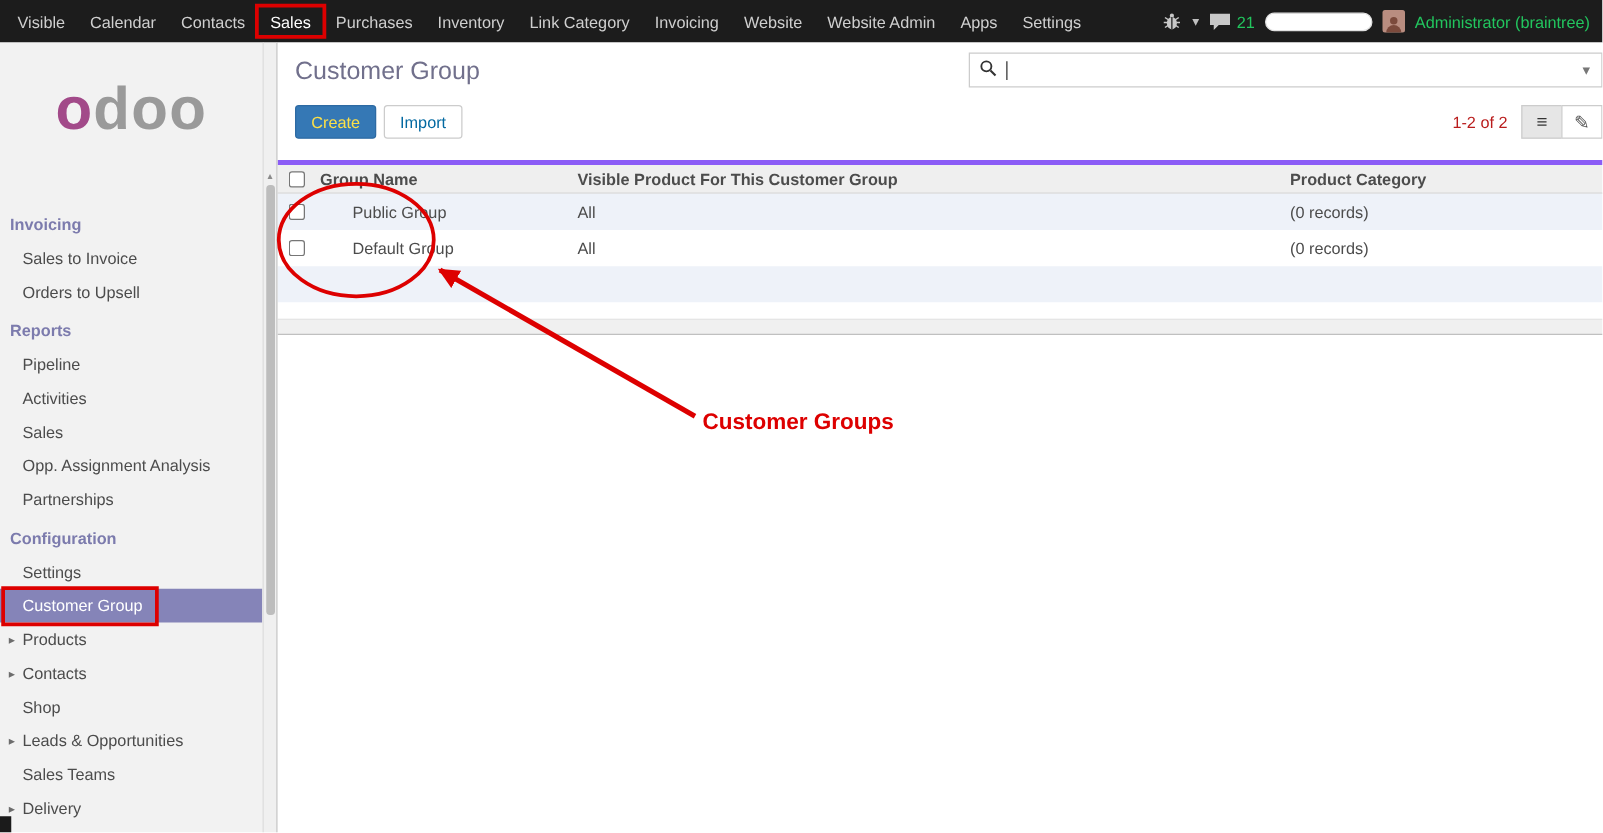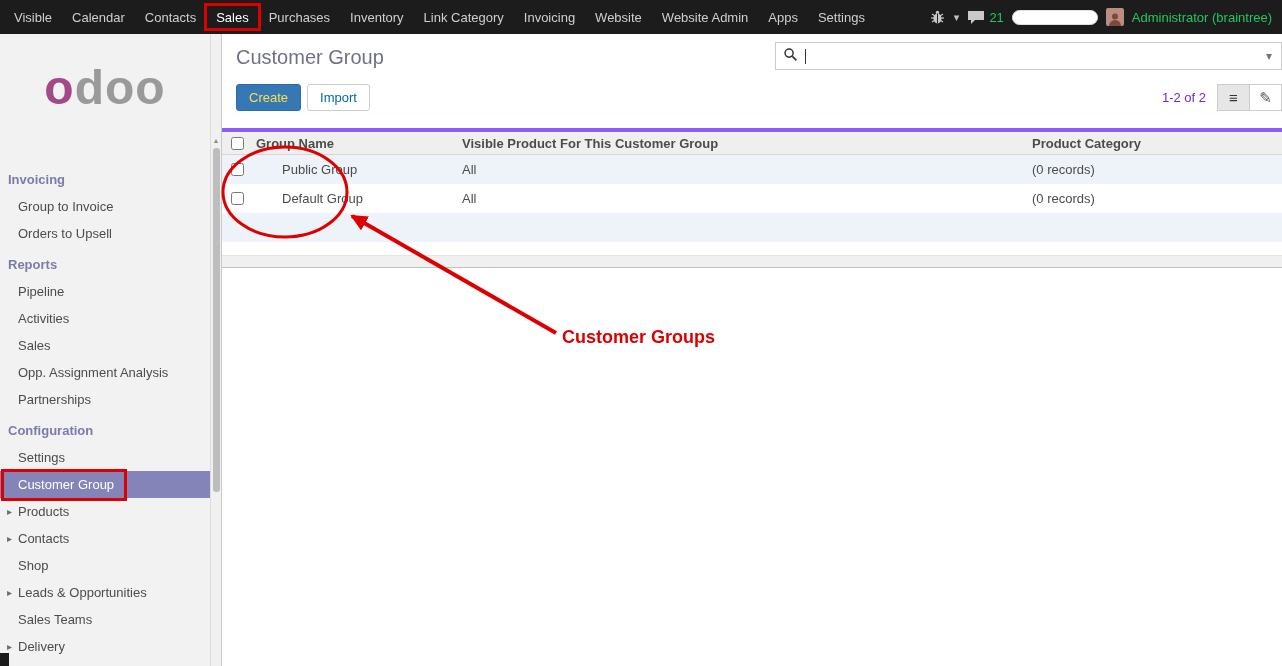--- a/index.html
+++ b/index.html
@@ -53,21 +53,21 @@
   .page-title { font-size:20px; font-weight:normal; color:#71708c; margin-top:4px; }
   .searchbox { margin-left:auto; width:507px; height:28px; border:1px solid #ccc; background:#fff; display:flex; align-items:center; padding:0 7px; }
   .text-cursor { width:1px; height:15px; background:#333; margin:0 4px 0 7px; }
   .searchbox input { flex:1; border:none; outline:none; font-size:13px; font-family:"Liberation Sans", sans-serif; background:transparent; }
   .search-caret { color:#777; font-size:12px; cursor:pointer; padding:0 2px; }
 
   .cp-row2 { height:50px; display:flex; align-items:flex-start; padding:6px 0 0 14px; }
   .btn { font-size:13px; padding:5px 12px; border:1px solid #ccc; background:#fff; color:#0369a1; border-radius:3px; margin-right:6px; cursor:pointer; height:27px; }
   .btn.primary { background:#3578b5; border-color:#2d6aa3; color:#fde047; }
   .cp-right { margin-left:auto; display:flex; align-items:center; gap:12px; }
-  .pager-text { color:#6d28d9; }
+  .pager-text { color:#b91c1c; }
   .switcher { display:flex; }
   .sw { width:33px; height:27px; border:1px solid #ccc; background:#fff; color:#555; font-size:15px; display:flex; align-items:center; justify-content:center; margin-left:-1px; cursor:pointer; }
   .sw.active { background:#e6e6e6; color:#333; }
 
   
   .lheader { display:flex; align-items:center; background:#efefef; border-top:4px solid #8b5cf6; border-bottom:1px solid #d5d5d5; height:27px; font-weight:bold; color:#4c4c4c; }
   .lrow { display:flex; align-items:center; height:29px; cursor:pointer; }
   .lrow.striped, .filler-striped { background:#eef2f9; }
   .col-check { width:30px; display:flex; justify-content:center; flex:none; }
   .col-name { width:210px; flex:none; padding-left:4px; }
@@ -144,21 +144,21 @@
 
 <div class="content">
 
   <aside class="sidebar">
     <div class="logo">
       <span class="o-purple">o</span>
         <span>doo</span>
     </div>
     <nav class="snav">
       <div class="sec-header">Invoicing</div>
-      <div class="s-item">Group to Invoice</div>
+      <div class="s-item">Sales to Invoice</div>
       <div class="s-item">Orders to Upsell</div>
 
       <div class="sec-header">Reports</div>
       <div class="s-item">Pipeline</div>
       <div class="s-item">Activities</div>
       <div class="s-item">Sales</div>
       <div class="s-item">Opp. Assignment Analysis</div>
       <div class="s-item">Partnerships</div>
 
       <div class="sec-header">Configuration</div>

